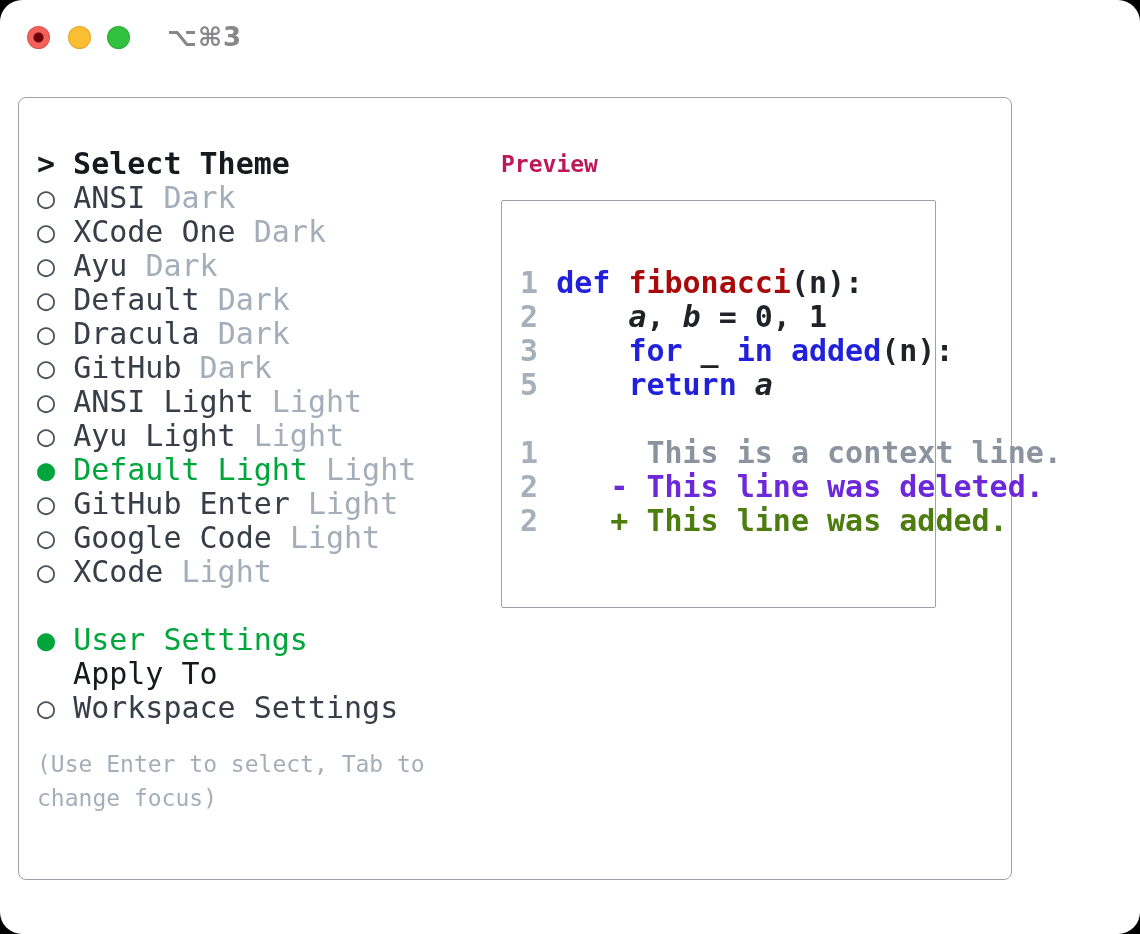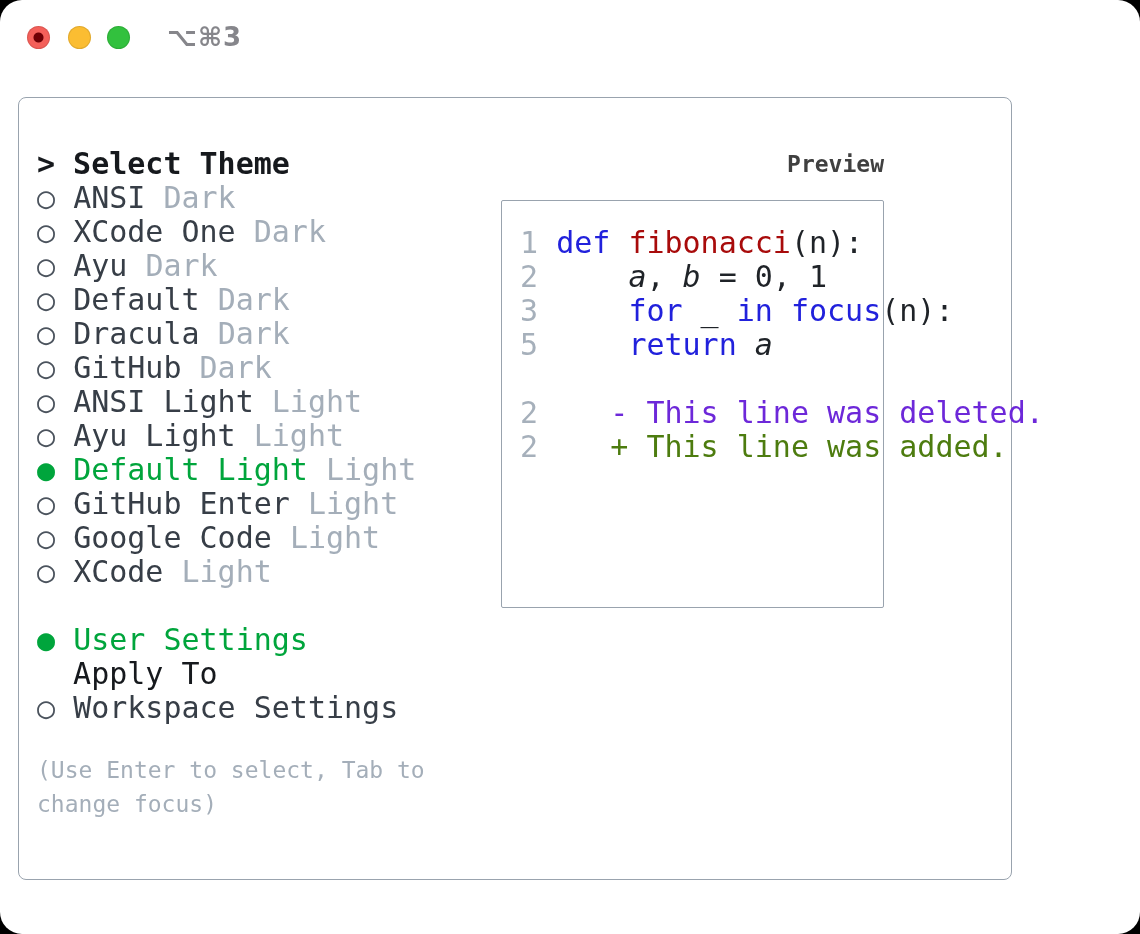--- a/index.html
+++ b/index.html
@@ -24,45 +24,45 @@
     color:#86868b;letter-spacing:1px;
   }
   
   .panel{
     position:absolute;left:18px;top:97px;width:994px;height:783px;
     border:1.5px solid #99a3ae;border-radius:8px;box-sizing:border-box;
     padding:49px 0 0 18px;
   }
   .line{white-space:pre;font-size:30px;line-height:34px;height:34px;}
   .hint{
-    margin-top:28px;width:412px;
+    margin-top:22px;width:412px;
     font-size:23px;line-height:34px;color:#a4aeb9;
   }
   
   .tok-hdr{color:#16191d;font-weight:bold;}
   .tok-label{color:#16191d;}
   .tok-name{color:#373e47;}
   .tok-ring{color:#4b535d;}
   .tok-muted{color:#a4aeb9;}
   .tok-sel{color:#00a53c;}
   .tok-ln{color:#a6b0bb;}
   .tok-code{color:#1f2328;}
   .tok-kw{color:#2121dc;}
   .tok-fn{color:#a80b0b;}
   .tok-var{color:#1f2328;font-style:italic;}
   .tok-ctx{color:#8a939e;}
   .tok-del{color:#6d28d9;}
   .tok-add{color:#4d7c0f;}
   
   .preview-col{position:absolute;left:482px;top:49px;}
-  .preview-title{font-size:23px;line-height:34px;font-weight:bold;color:#404040;text-align:right;}
+  .preview-title{font-size:23px;line-height:34px;font-weight:bold;color:#be185d;}
   .preview-box{
-    margin-top:19px;width:383px;height:408px;
+    margin-top:19px;width:435px;height:408px;
     border:1.5px solid #99a3ae;border-radius:2px;box-sizing:border-box;
-    padding:25px 0 0 18px;background:#ffffff;
+    padding:65px 0 0 18px;background:#ffffff;font-weight:bold;
   }
 </style>
 </head>
 <body>
 
 <div class="window">
 
   <div class="titlebar">
     <span class="light light-red"></span>
     <span class="light light-yellow"></span>
@@ -92,23 +92,24 @@
         <div class="line"><span class="tok-ring">○ </span><span class="tok-name">Workspace Settings</span></div>
       </div>
 
     <div class="hint">(Use Enter to select, Tab to change focus)</div>
 
     <div class="preview-col">
       <div class="preview-title">Preview</div>
       <div class="preview-box">
           <div class="line"><span class="tok-ln">1 </span><span class="tok-kw">def</span><span class="tok-code"> </span><span class="tok-fn">fibonacci</span><span class="tok-code">(n):</span></div>
           <div class="line"><span class="tok-ln">2 </span><span class="tok-code">    </span><span class="tok-var">a</span><span class="tok-code">, </span><span class="tok-var">b</span><span class="tok-code"> = 0, 1</span></div>
-          <div class="line"><span class="tok-ln">3 </span><span class="tok-code">    </span><span class="tok-kw">for</span><span class="tok-code"> _ </span><span class="tok-kw">in</span><span class="tok-code"> </span><span class="tok-kw">focus</span><span class="tok-code">(n):</span></div>
+          <div class="line"><span class="tok-ln">3 </span><span class="tok-code">    </span><span class="tok-kw">for</span><span class="tok-code"> _ </span><span class="tok-kw">in</span><span class="tok-code"> </span><span class="tok-kw">added</span><span class="tok-code">(n):</span></div>
           <div class="line"><span class="tok-ln">5 </span><span class="tok-code">    </span><span class="tok-kw">return</span><span class="tok-code"> </span><span class="tok-var">a</span></div>
           <div class="line"></div>
+          <div class="line"><span class="tok-ln">1      </span><span class="tok-ctx">This is a context line.</span></div>
           <div class="line"><span class="tok-ln">2    </span><span class="tok-del">- This line was deleted.</span></div>
           <div class="line"><span class="tok-ln">2    </span><span class="tok-add">+ This line was added.</span></div>
         </div>
     </div>
 
   </div>
 
 </div>
 
 </body></html>

